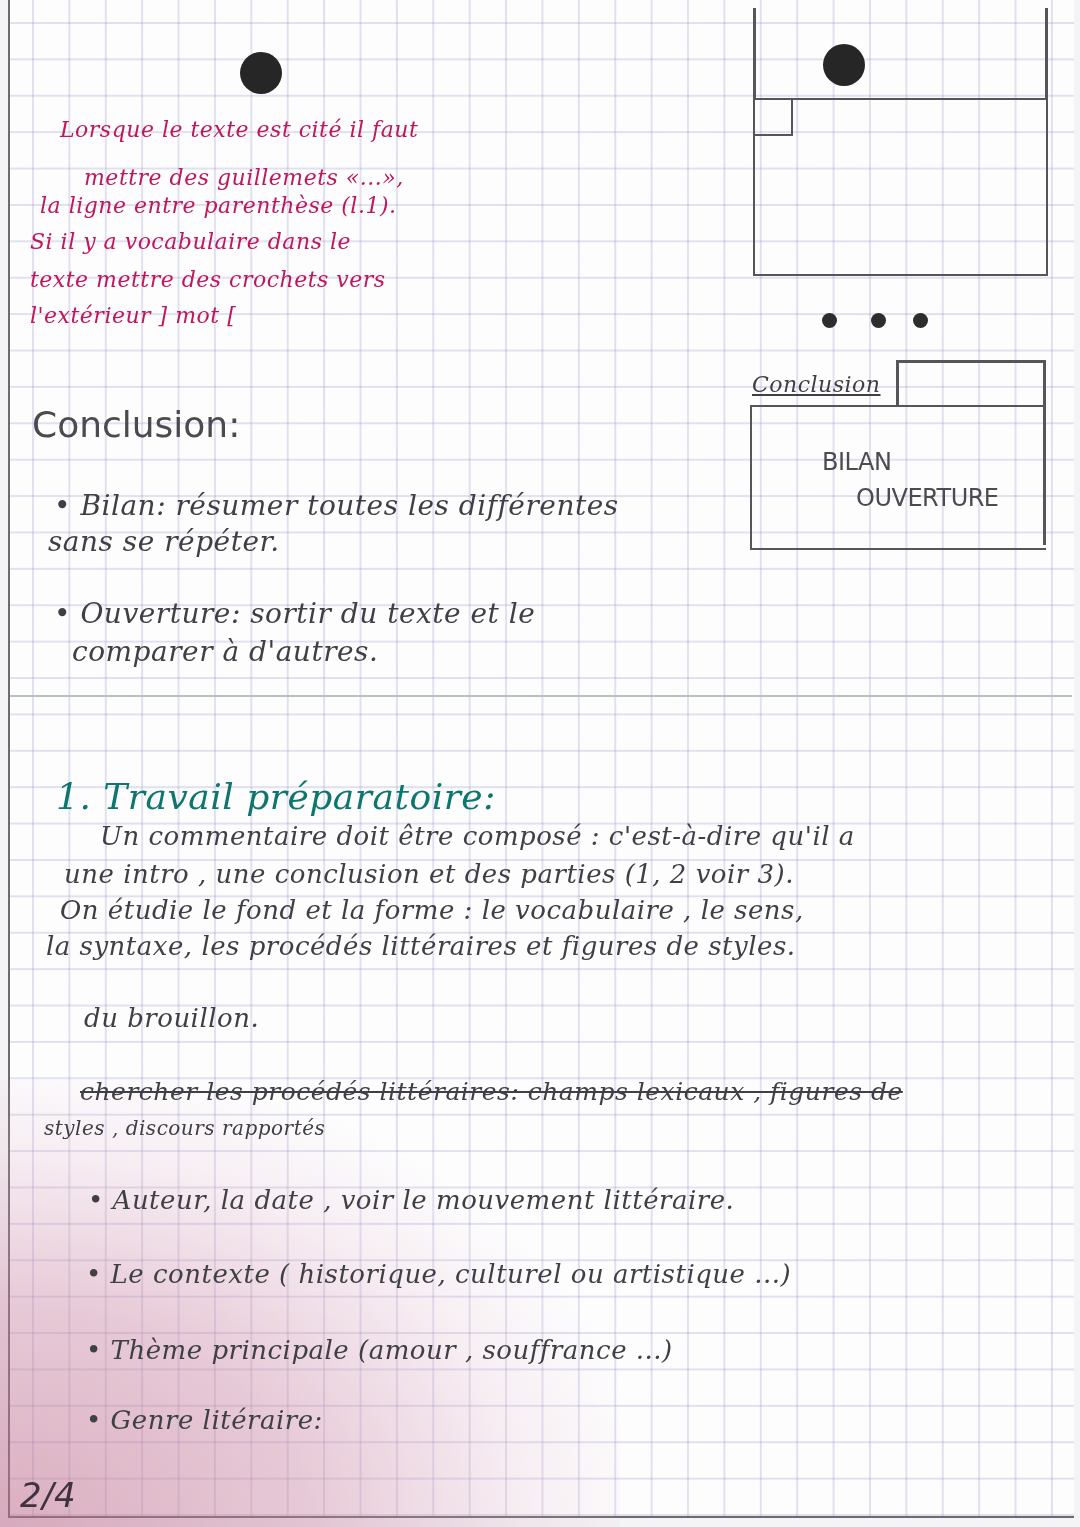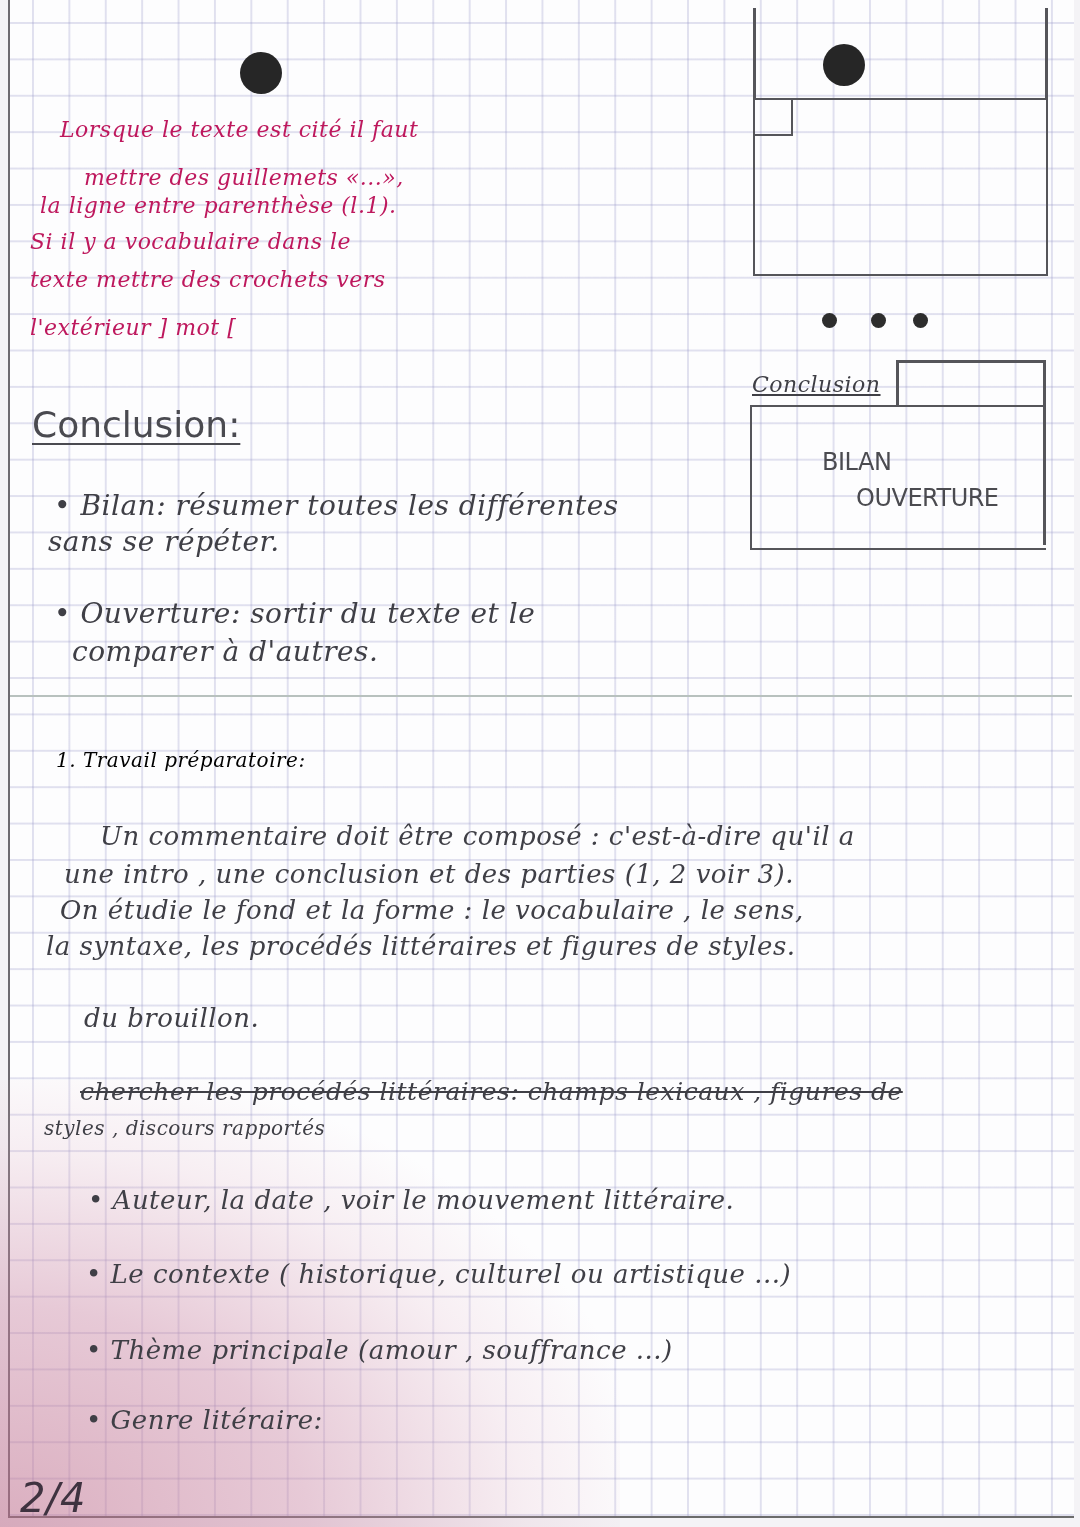--- a/index.html
+++ b/index.html
@@ -25,53 +25,53 @@
     pointer-events: none;
   }
   .hole { position: absolute; border-radius: 50%; background: #262626; }
   .hand {
     position: absolute; color: #3f3f46;
     font-family: "DejaVu Serif", serif; font-style: italic;
     white-space: nowrap; letter-spacing: 0.5px;
   }
   .faded { color: #be185d; font-size: 22px; line-height: 36.5px; text-align: right; }
   .h-conclusion {
-    font-size: 36px; text-decoration: underline; text-decoration-thickness: 2px;
+    font-size: 36px; text-decoration-thickness: 2px;
     text-underline-offset: 6px; font-style: normal; font-family: "DejaVu Sans", sans-serif;
     letter-spacing: 0px; color: #4a4a50;
   }
   .body-text { font-size: 28px; line-height: 36.5px; }
-  .pink { color: #000000; font-size: 20px; }
+  .pink { color: #0f766e; font-size: 36px; margin-top: 28px; }
   .strike { text-decoration: line-through; text-decoration-thickness: 1.5px; margin-left: 18px; }
   .diagram-box { position: absolute; border: 2.5px solid #55555a; box-sizing: border-box; }
   .diagram-line { position: absolute; background: #55555a; }
   .dot { position: absolute; width: 15px; height: 15px; border-radius: 50%; background: #2d2d2d; }
   .caps {
     position: absolute; font-family: "DejaVu Sans", sans-serif; font-size: 24px;
     color: #4b4b50; letter-spacing: -0.5px;
   }
-  .page-num { position: absolute; left: 20px; top: 1475px; font-size: 40px; color: #3f3340;
+  .page-num { position: absolute; left: 20px; top: 1475px; font-size: 34px; color: #3f3340;
     font-family: "DejaVu Sans", sans-serif; }
   .divider { position: absolute; left: 10px; top: 695px; width: 1062px; height: 2px; background: #b8c1be; }
 </style>
 </head>
 <body>
 
 <div class="paper"></div>
 <div class="stain"></div>
 
 <div class="hole" style="left:240px; top:52px; width:42px; height:42px;"></div>
 
 <div>
   <div class="hand faded" style="left:60px; top:112px;">Lorsque le texte est cité il faut</div>
   <div class="hand faded" style="left:48px; top:160px;margin-left:36px;">mettre des guillemets «...»,</div>
   <div class="hand faded" style="left:40px; top:188px;">la ligne entre parenthèse (l.1).</div>
   <div class="hand faded" style="left:30px; top:224px;">Si il y a vocabulaire dans le</div>
   <div class="hand faded" style="left:30px; top:262px;">texte mettre des crochets vers</div>
-  <div class="hand faded" style="left:30px; top:298px;margin-top:12px;">l'extérieur ] mot [</div>
+  <div class="hand faded" style="left:30px; top:298px;">l'extérieur ] mot [</div>
 </div>
 
 <div>
   <div class="diagram-line" style="left:753px; top:8px; width:2.5px; height:92px;"></div>
   <div class="diagram-line" style="left:1045px; top:8px; width:2.5px; height:92px;"></div>
   <div class="hole" style="left:823px; top:44px; width:42px; height:42px;"></div>
   <div class="diagram-box" style="left:753px; top:98px; width:295px; height:178px;"></div>
   <div class="diagram-box" style="left:753px; top:98px; width:40px; height:38px; border-top:none; border-left:none;"></div>
   <div class="dot" style="left:822px; top:313px;"></div>
   <div class="dot" style="left:871px; top:313px;"></div>

